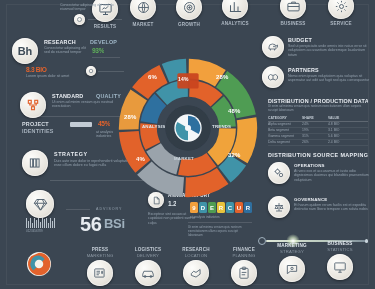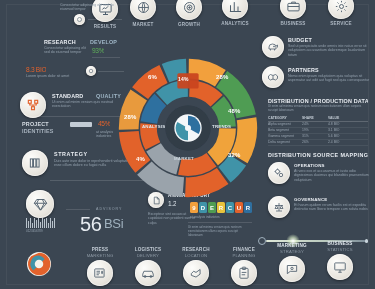--- a/index.html
+++ b/index.html
@@ -51,21 +51,21 @@
   .logo-mark { position:absolute; left:22px; bottom:4px; width:38px; height:38px; }
 
   
   .lblock { position:absolute; }
   .lblock .badge { position:absolute; }
   .h-sm { font-size:5.4px; }
   .h-md { font-size:6.6px; }
   .h-lg { font-size:8.5px; }
   .b-xs { font-size:3.6px; }
 
-  .bigstat { font-weight:normal; letter-spacing:-.3px; }
+  .bigstat { font-weight:bold; letter-spacing:-.3px; }
   .green { color:#5fae5a; }
   .orange{ color:#e2622c; }
   .teal  { color:#3f93a8; }
 
   
   .donut { position:absolute; left:112px; top:52px; width:152px; height:152px; }
 
   
   .callout { position:absolute; display:flex; gap:4px; }
   .callout .badge { width:22px; height:22px; flex:0 0 22px; }
@@ -168,20 +168,21 @@
     <div class="badge" style="position:absolute;left:74px;top:14px;width:11px;height:11px;">
       <svg width="7" height="7" viewBox="0 0 24 24" fill="none" stroke="currentColor" stroke-width="2">
           <circle cx="12" cy="12" r="7"></circle>
         </svg>
     </div>
     <div class="connector" style="left:88px;top:19px;width:34px;"></div>
     <div class="body-tx b-xs" style="position:absolute;left:60px;top:3px;width:60px;white-space:normal;">Consectetur adipiscing elit sed do eiusmod tempor</div>
   </div>
 
   <div class="lblock" style="left:12px;top:36px;width:116px;height:44px;">
+    <div class="badge" style="left:0;top:2px;width:26px;height:26px;font-weight:bold;font-size:11px;color:#3d4b57;filter:blur(.4px);">Bh</div>
     <div class="tx ttl h-sm" style="position:absolute;left:32px;top:3px;">RESEARCH</div>
     <div class="tx ttl h-sm" style="position:absolute;left:78px;top:3px;color:#9fb6c6;">DEVELOP</div>
     <div class="body-tx b-xs" style="position:absolute;left:32px;top:10px;width:44px;white-space:normal;">Consectetur adipiscing elit sed do eiusmod tempor</div>
     <div class="tx bigstat h-md green" style="position:absolute;left:80px;top:11px;">93%</div>
     <div class="line" style="position:absolute;left:80px;top:21px;width:28px;"></div>
     <div class="tx bigstat h-md orange" style="position:absolute;left:14px;top:30px;">8.3 BIO</div>
     <div class="body-tx b-xs" style="position:absolute;left:14px;top:38px;width:54px;">Lorem ipsum dolor sit amet</div>
     <div class="badge" style="left:74px;top:30px;width:10px;height:10px;">
       <svg width="6" height="6" viewBox="0 0 24 24" fill="none" stroke="currentColor" stroke-width="2.4">
           <circle cx="12" cy="12" r="7"></circle>

